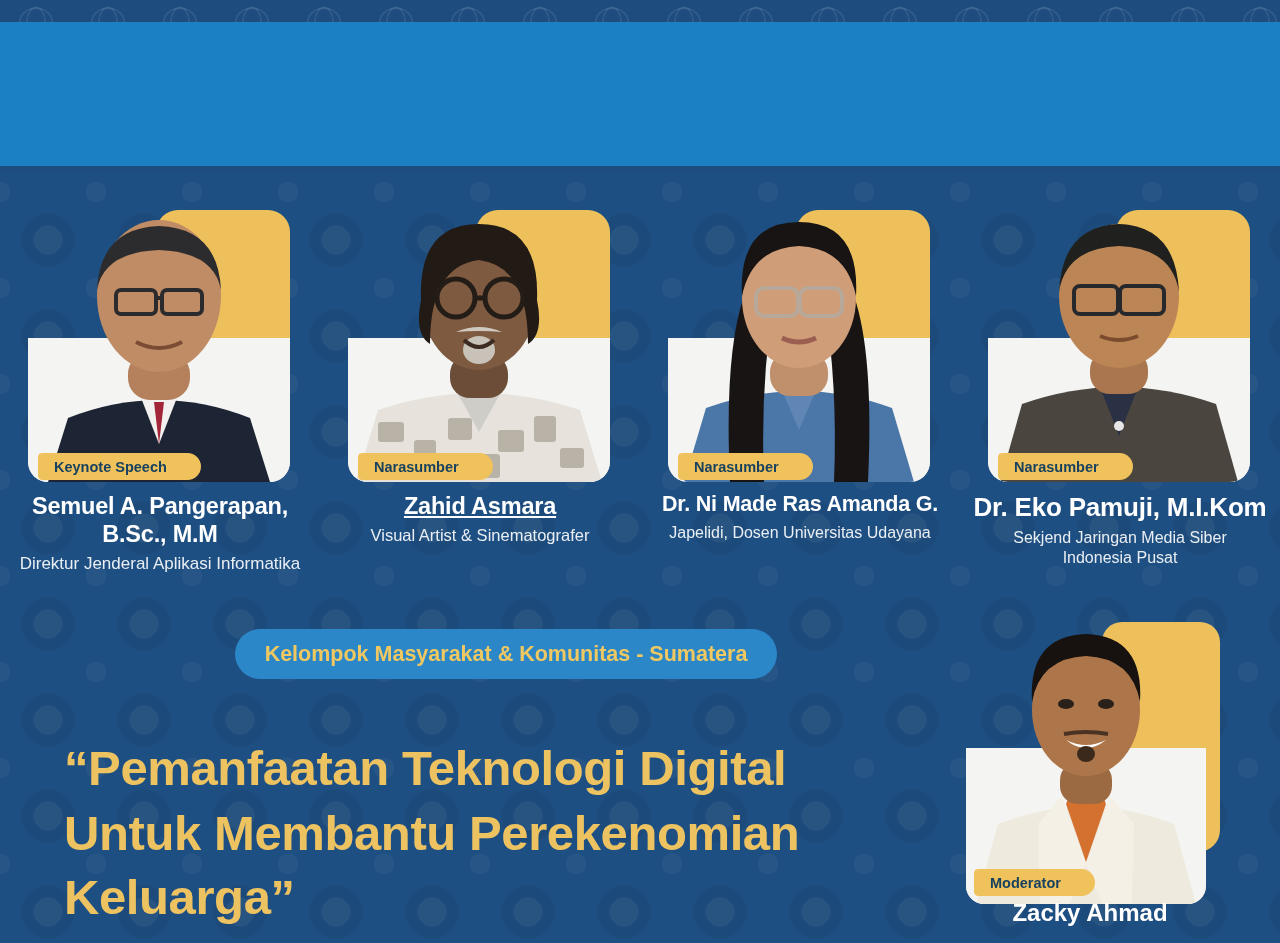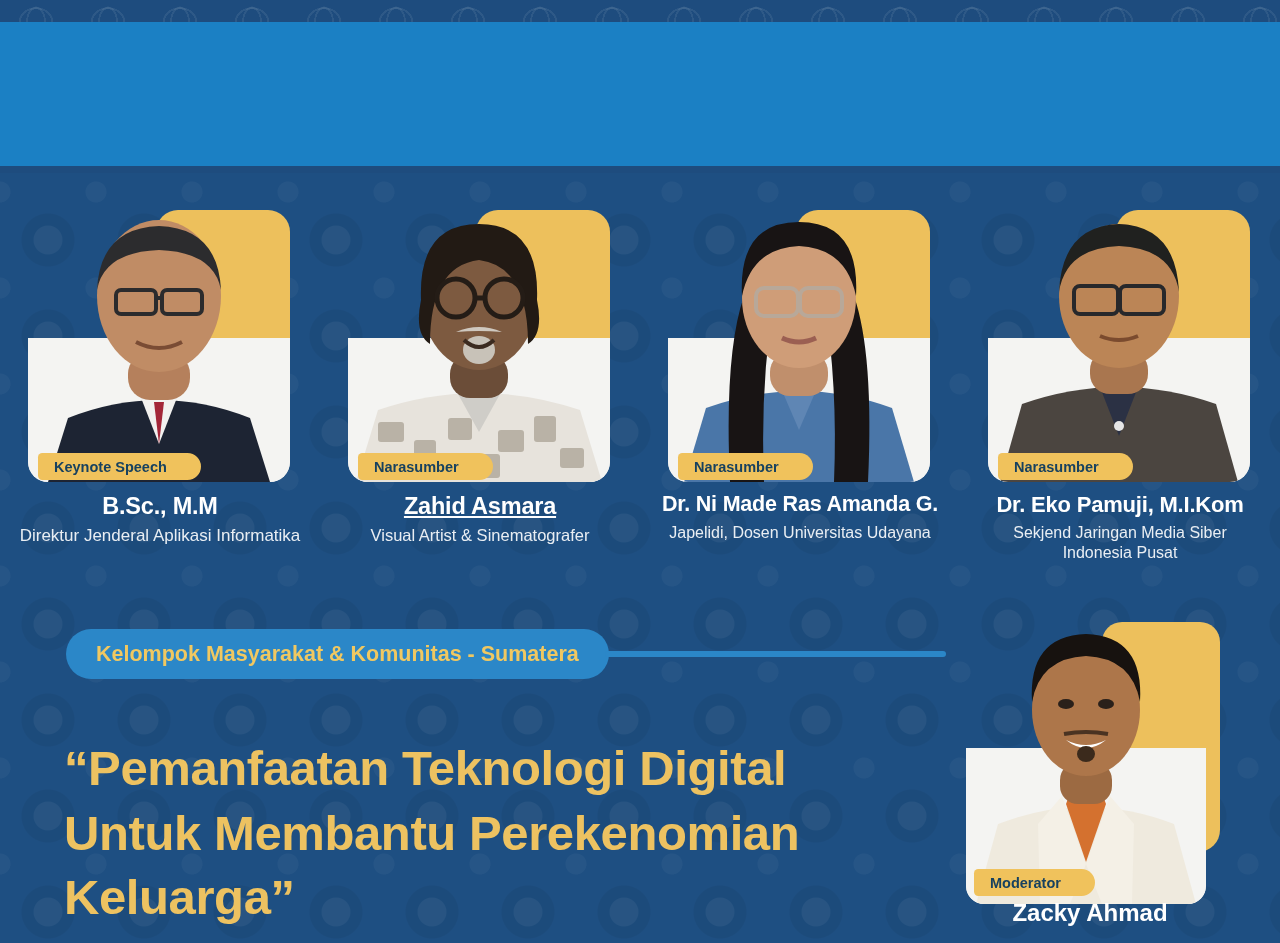--- a/index.html
+++ b/index.html
@@ -204,33 +204,34 @@
     line-height:1.25;
     margin-top:5px;
   }
 
   .sp0 .speaker-name { font-size:23.5px; }
   .sp0 .speaker-role { font-size:17px; }
   .sp1 .speaker-name { font-size:23.5px;text-decoration:underline; }
   .sp1 .speaker-role { font-size:16.5px; }
   .sp2 .speaker-name { font-size:21.5px; }
   .sp2 .speaker-role { font-size:16px; }
-  .sp3 .speaker-name { font-size:22px; }
+  .sp3 .speaker-name { font-size:26px; }
   .sp3 .speaker-role { font-size:16px; }
 
   
   .pill-row {
     position:absolute;
     top:629px;
     left:66px;
     width:880px;
     height:50px;
     z-index:5;
     display:flex;
     align-items:center;
+    flex-direction:column;
   }
   .pill {
     height:50px;
     padding:0 30px;
     background:#2b87c8;
     border-radius:25px;
     display:flex;
     align-items:center;
     color:#f0c861;
     font-size:21.5px;
@@ -363,20 +364,21 @@
               <rect x="134" y="86" width="40" height="24" rx="5" fill="none" stroke="#2b2b2d" stroke-width="4"></rect>
               <line x1="128" y1="94" x2="134" y2="94" stroke="#2b2b2d" stroke-width="4"></line>
               <path d="M108 138 Q131 150 154 138" stroke="#7a4c34" stroke-width="4" fill="none"></path>
             </g>
           </svg>
         </div>
         <div class="role-badge">Keynote Speech</div>
       </div>
       <div class="speaker-meta">
         <div class="speaker-name">
+          <div>Semuel A. Pangerapan,</div>
           <div>B.Sc., M.M</div>
         </div>
         <div class="speaker-role">
           <div>Direktur Jenderal Aplikasi Informatika</div>
         </div>
       </div>
     </div>
 
     <div class="speaker sp1">
       <div class="card">

